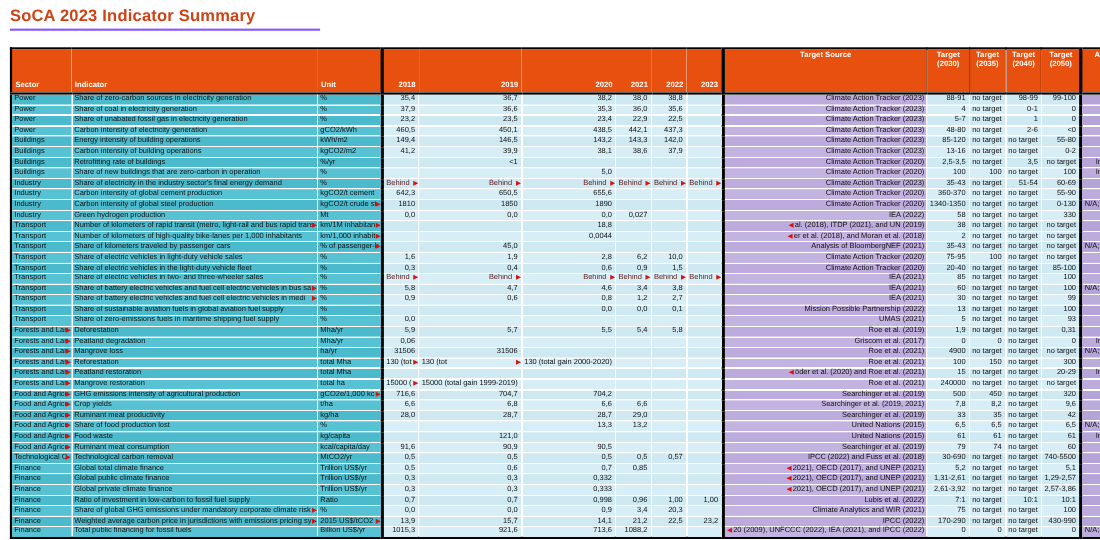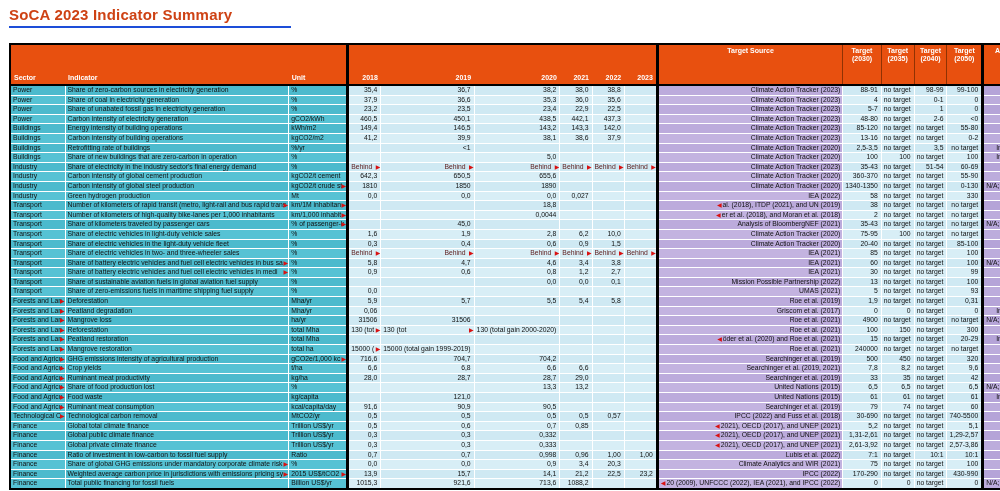--- a/index.html
+++ b/index.html
@@ -1,19 +1,19 @@
 <!DOCTYPE html>
 <html><head>
 <meta charset="utf-8">
 <style>
   html,body{margin:0;padding:0;background:#fff;width:1000px;height:491px;overflow:hidden;
     font-family:"Liberation Sans",sans-serif;}
   #stage{position:relative;width:1000px;height:491px;background:#fff;}
   .title{position:absolute;left:9px;top:6px;display:inline-block;font-size:15px;font-weight:bold;
-    color:#ce4214;min-width:282px;border-bottom:2px solid #1d4ed8;padding-bottom:3px;letter-spacing:.2px;}
+    color:#ce4214;min-width:282px;border-bottom:2px solid #8b5cf6;padding-bottom:3px;letter-spacing:.2px;}
   table{position:absolute;left:9px;top:43px;border-collapse:collapse;table-layout:fixed;
     border:2px solid #000;}
   col{padding:0;}
   thead tr{height:41px;}
   thead th{background:#e8500f;color:#fff;font-size:7px;font-weight:bold;padding:2px 3px;
     white-space:pre-line;line-height:1.2;border-bottom:2px solid #000;overflow:hidden;}
   th.bottom{vertical-align:bottom;text-align:left;padding-bottom:2px;}
   th.yh{vertical-align:bottom;text-align:right;padding-bottom:2px;padding-right:3px;}
   th.top{vertical-align:top;text-align:center;}
   th.tcol{border-left:1px solid #8f3203;}

